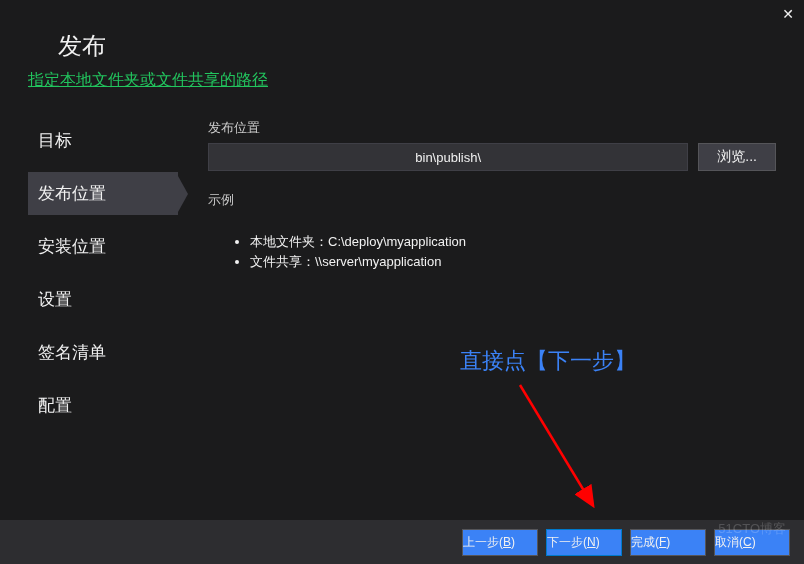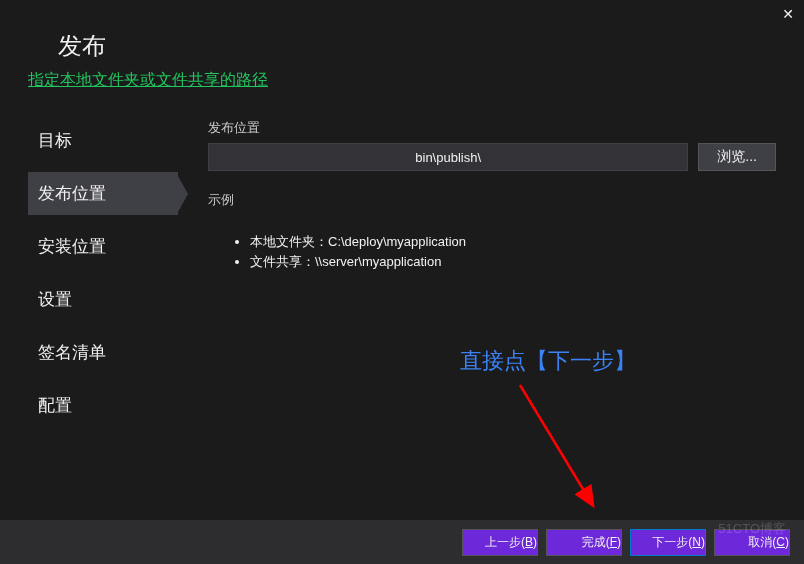--- a/index.html
+++ b/index.html
@@ -132,29 +132,29 @@
       right: 0;
       background: #2d2d30;
       height: 44px;
       display: flex;
       justify-content: flex-end;
       align-items: center;
       padding-right: 14px;
       gap: 8px;
     }
     .footer-btn {
-      background: #6d28d9;
+      background: #3b82f6;
       border: 1px solid #555559;
       color: #f1f1f1;
       font-size: 12px;
       padding: 4px 0;
       width: 76px;
       cursor: pointer;
       font-family: inherit;
-      text-align: right;
+      text-align: left;
     }
     .footer-btn.highlight {
       border: 1px solid #007acc;
     }
     .key-char {
       text-decoration: underline;
     }
     .annotation {
       position: absolute;
       color: #3b82f6;
@@ -230,19 +230,19 @@
     <defs>
       <marker id="arrowhead" markerWidth="9" markerHeight="8" refX="7" refY="4" orient="auto">
         <polygon points="0 0, 9 4, 0 8" fill="#ff0000"></polygon>
       </marker>
     </defs>
     <line x1="10" y1="5" x2="82" y2="124" stroke="#ff0000" stroke-width="2.5" marker-end="url(#arrowhead)"></line>
   </svg>
 
   <div class="footer">
     <button class="footer-btn"><span>上一步(</span><span class="key-char">B</span><span>)</span></button>
+    <button class="footer-btn highlight"><span>下一步(</span><span class="key-char">N</span><span>)</span></button>
     <button class="footer-btn"><span>完成(</span><span class="key-char">F</span><span>)</span></button>
-    <button class="footer-btn highlight"><span>下一步(</span><span class="key-char">N</span><span>)</span></button>
     <button class="footer-btn"><span>取消(</span><span class="key-char">C</span><span>)</span></button>
   </div>
 
   <div class="watermark">51CTO博客</div>
 </div>
 
 </body></html>

